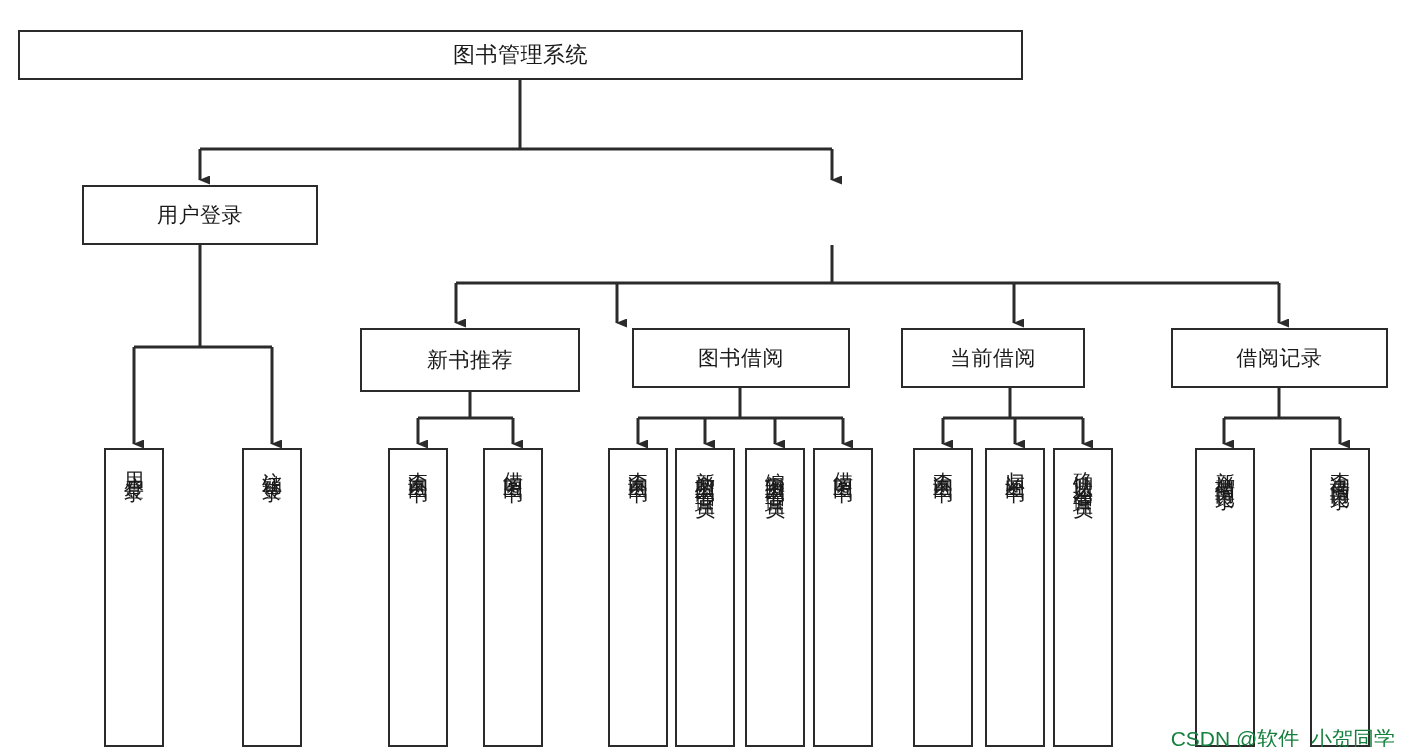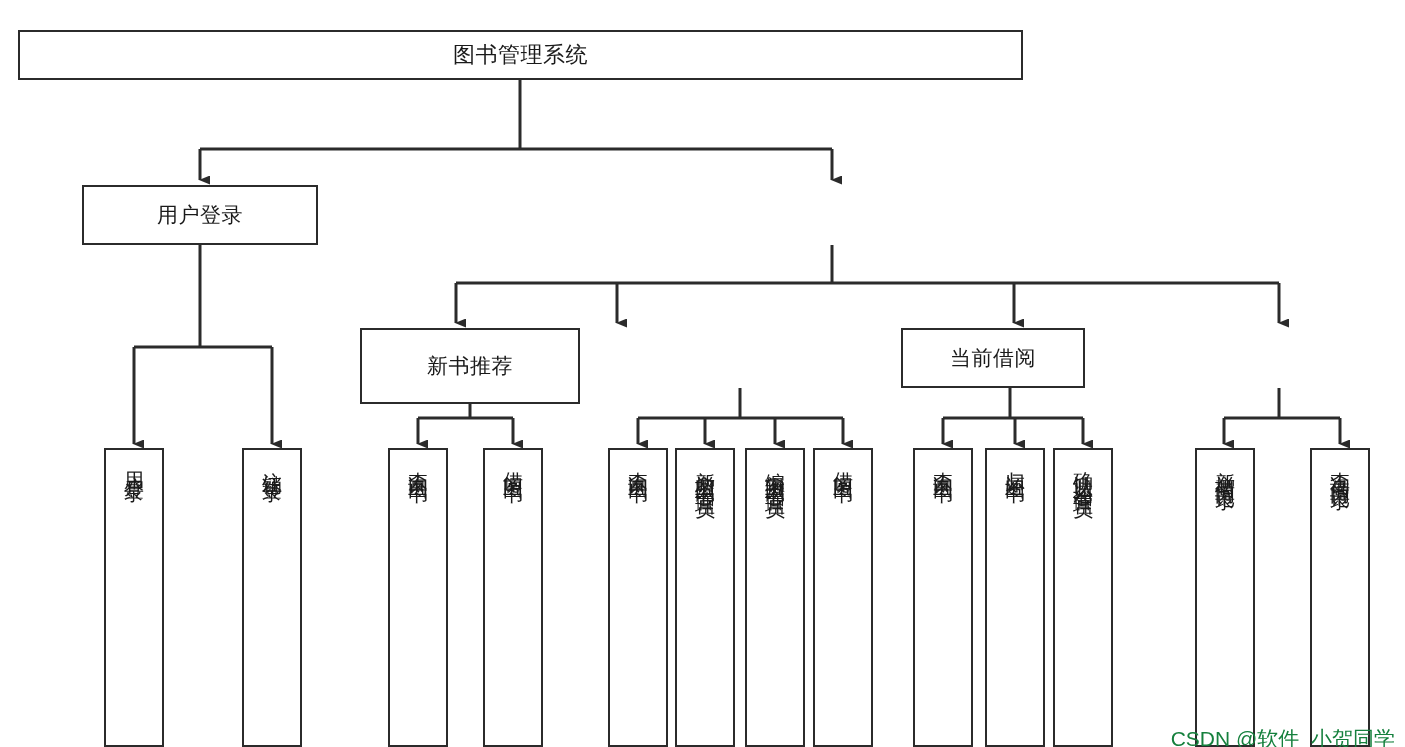--- a/index.html
+++ b/index.html
@@ -127,25 +127,31 @@
   </svg>
 
   <div class="node-box horizontal root" style="left:18px; top:18px; width:1005px; height:50px;">
     <span class="node-label-h">图书管理系统</span>
   </div>
 
   <div class="node-box horizontal" style="left:82px; top:173px; width:236px; height:60px;">
     <span class="node-label-h">用户登录</span>
   </div>
 
-  <div class="node-box horizontal" style="left:360px; top:316px; width:220px; height:76px;">
+  <div class="node-box horizontal" style="left:360px; top:316px; width:220px; height:64px;">
     <span class="node-label-h">新书推荐</span>
+  </div>
+  <div class="node-box horizontal" style="left:632px; top:316px; width:218px; height:60px;">
+    <span class="node-label-h">图书借阅</span>
   </div>
   <div class="node-box horizontal" style="left:901px; top:316px; width:184px; height:60px;">
     <span class="node-label-h">当前借阅</span>
+  </div>
+  <div class="node-box horizontal" style="left:1171px; top:316px; width:217px; height:60px;">
+    <span class="node-label-h">借阅记录</span>
   </div>
 
   <div class="node-box vertical" style="left:104px; top:436px; width:60px; height:299px;">
     <span class="node-label-v">用户登录</span>
   </div>
   <div class="node-box vertical" style="left:242px; top:436px; width:60px; height:299px;">
     <span class="node-label-v">注销登录</span>
   </div>
 
   <div class="node-box vertical" style="left:388px; top:436px; width:60px; height:299px;">

